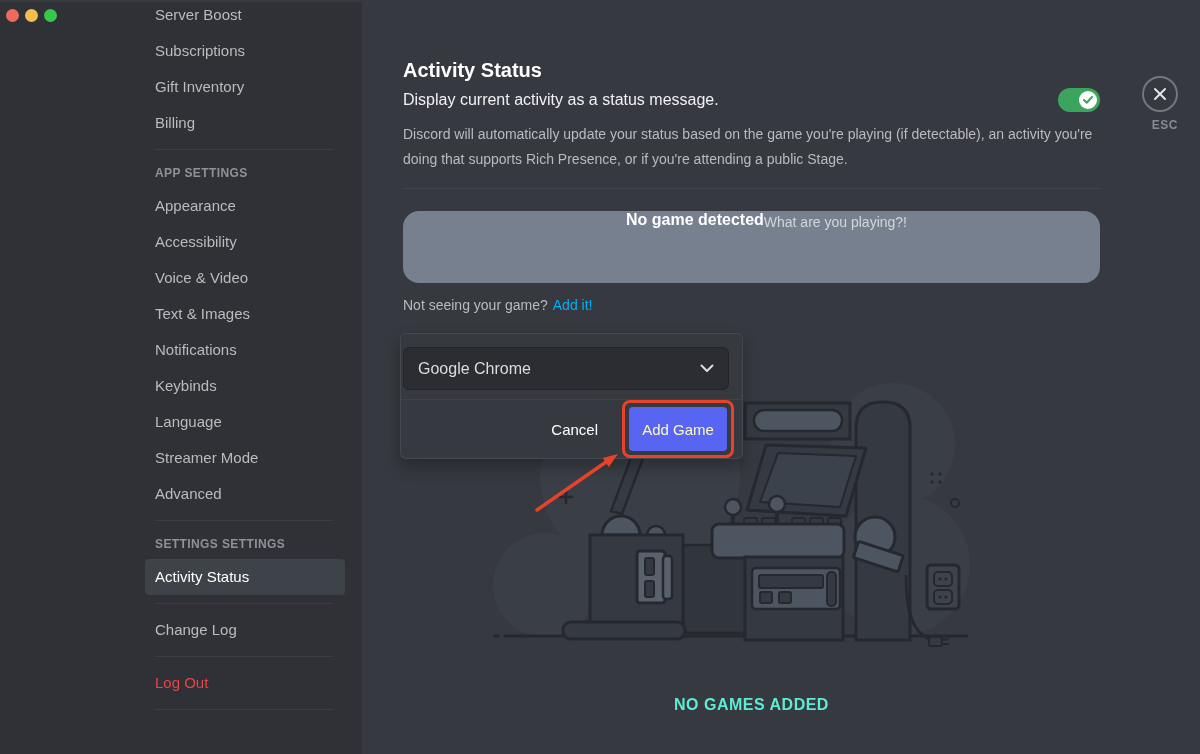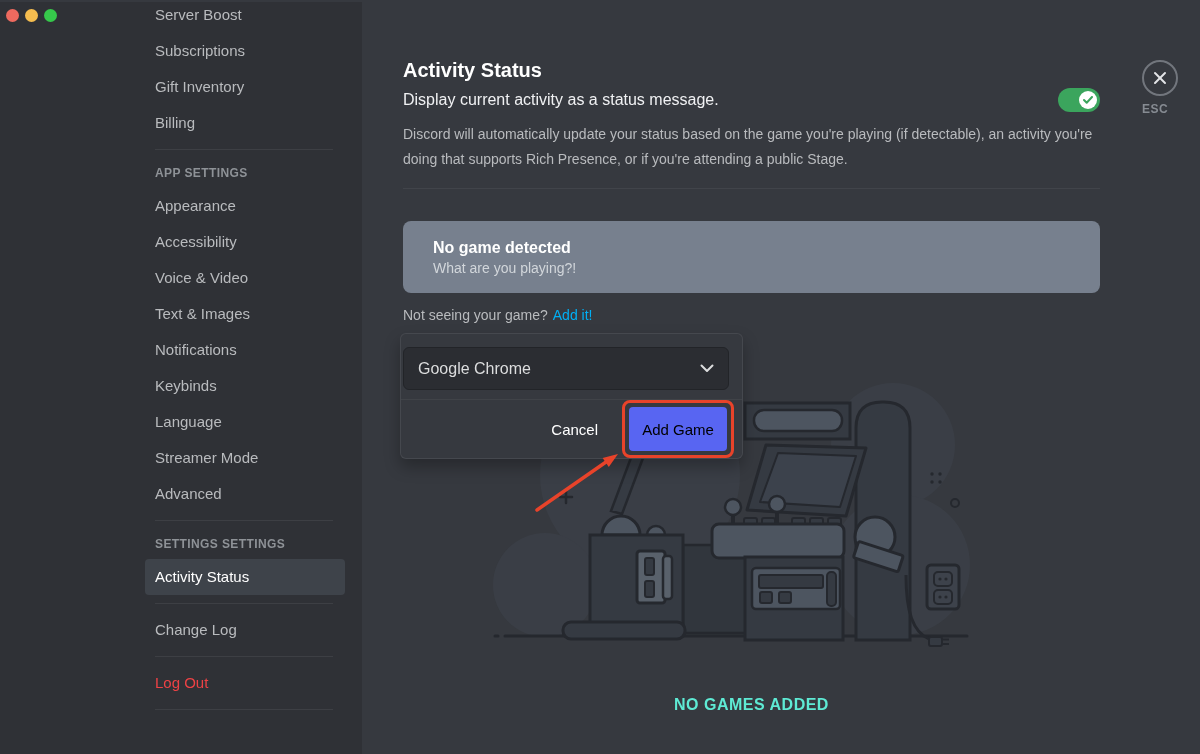--- a/index.html
+++ b/index.html
@@ -36,22 +36,22 @@
   .toggle-row { margin-top:6px; display:flex; align-items:center; justify-content:space-between; }
   .toggle-label { font-size:16px; color:#f0f1f3; font-weight:500; }
   .toggle { width:42px; height:24px; border-radius:12px; background:#3ba55d; position:relative; cursor:pointer; flex:0 0 auto; }
   .toggle-knob {
     position:absolute; right:3px; top:3px; width:18px; height:18px; border-radius:50%;
     background:#ffffff; display:flex; align-items:center; justify-content:center;
   }
   .description { margin-top:10px; font-size:14px; line-height:25px; color:#b9bbbe; }
   .hr { margin-top:16px; height:1px; background:rgba(255,255,255,0.06); }
   .no-game-card {
-    margin-top:32px; height:72px; background:#77808e; border-radius:8px;
-    padding-left:30px; display:flex; flex-direction:column; justify-content:center;
+    margin-top:22px; height:72px; background:#77808e; border-radius:16px;
+    padding-left:30px; display:flex; flex-direction:row; justify-content:center;
   }
   .no-game-title { font-size:16px; font-weight:bold; color:#ffffff; }
   .no-game-sub { font-size:14px; color:#d2d6db; margin-top:3px; }
   .add-prompt { margin-top:14px; font-size:14px; color:#b9bbbe; }
   .add-link { color:#00aff4; margin-left:5px; cursor:pointer; text-decoration:none; }
 
   
   .popup {
     position:absolute; left:38px; top:333px; width:343px; z-index:3;
     background:#36393f; border:1px solid rgba(255,255,255,0.08); border-radius:6px;
@@ -64,32 +64,32 @@
   .dropdown-value { flex:1; font-size:16px; color:#dcddde; }
   .popup-sep { margin-top:9px; height:1px; background:rgba(255,255,255,0.05); }
   .popup-footer { display:flex; align-items:center; justify-content:flex-end; padding:0 8px 0 0; }
   .cancel-btn {
     background:none; border:none; color:#ffffff; font-size:15px; font-weight:500;
     font-family:inherit; margin-right:18px; cursor:pointer; padding:4px 6px;
   }
   .ring { display:inline-block; border:3px solid #e8432a; border-radius:8px; padding:4px; }
   .add-game-btn {
     width:98px; height:44px; background:#5865f2; border:none; border-radius:4px;
-    color:#000000; font-size:15px; font-weight:500; font-family:inherit; cursor:pointer;
+    color:#fef9c3; font-size:15px; font-weight:500; font-family:inherit; cursor:pointer;
   }
 
   .annotation-arrow { position:absolute; left:170px; top:448px; z-index:4; pointer-events:none; }
 
   .empty-state {
     position:absolute; left:41px; top:696px; width:697px; text-align:center; z-index:2;
     font-size:16px; font-weight:bold; letter-spacing:0.5px; color:#5eead4;
   }
 
   
-  .close-wrap { position:absolute; left:780px; top:60px; width:36px; text-align:left; z-index:5; }
+  .close-wrap { position:absolute; left:780px; top:76px; width:36px; text-align:right; z-index:5; }
   .close-btn {
     width:36px; height:36px; border-radius:50%; border:2px solid #72767d; background:none;
     display:flex; align-items:center; justify-content:center; cursor:pointer;
   }
   .esc-label { margin-top:6px; font-size:12px; font-weight:bold; color:#868b92; letter-spacing:0.5px; }
 </style>
 </head>
 <body>
 
 <div class="sidebar">

